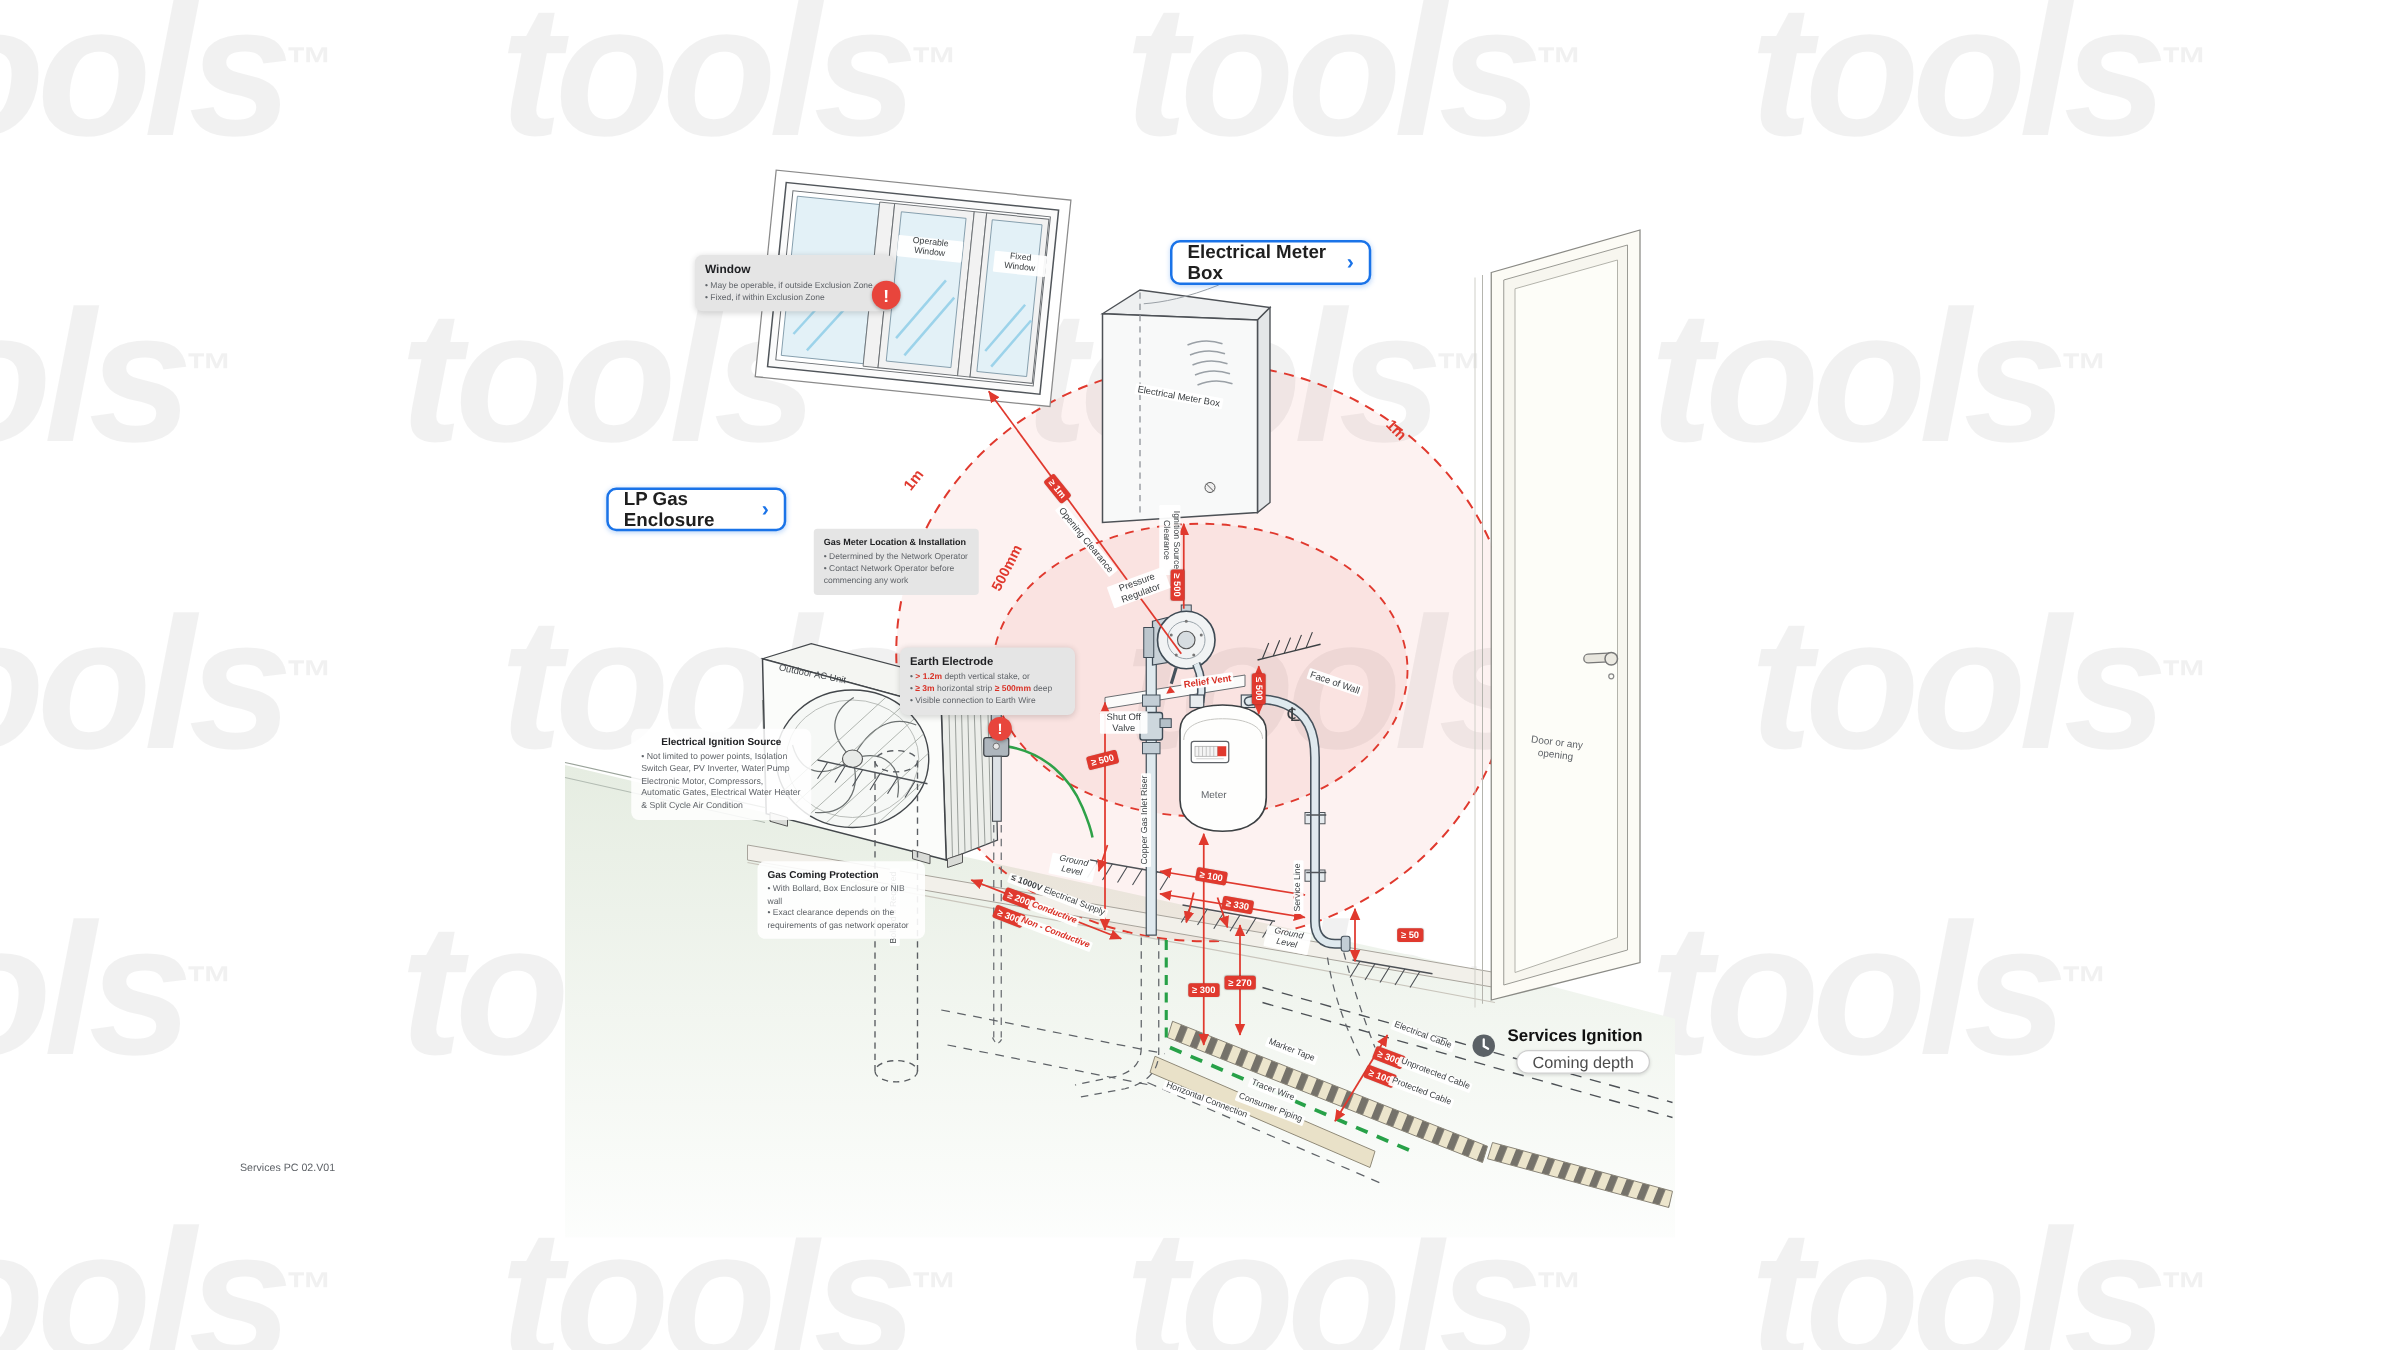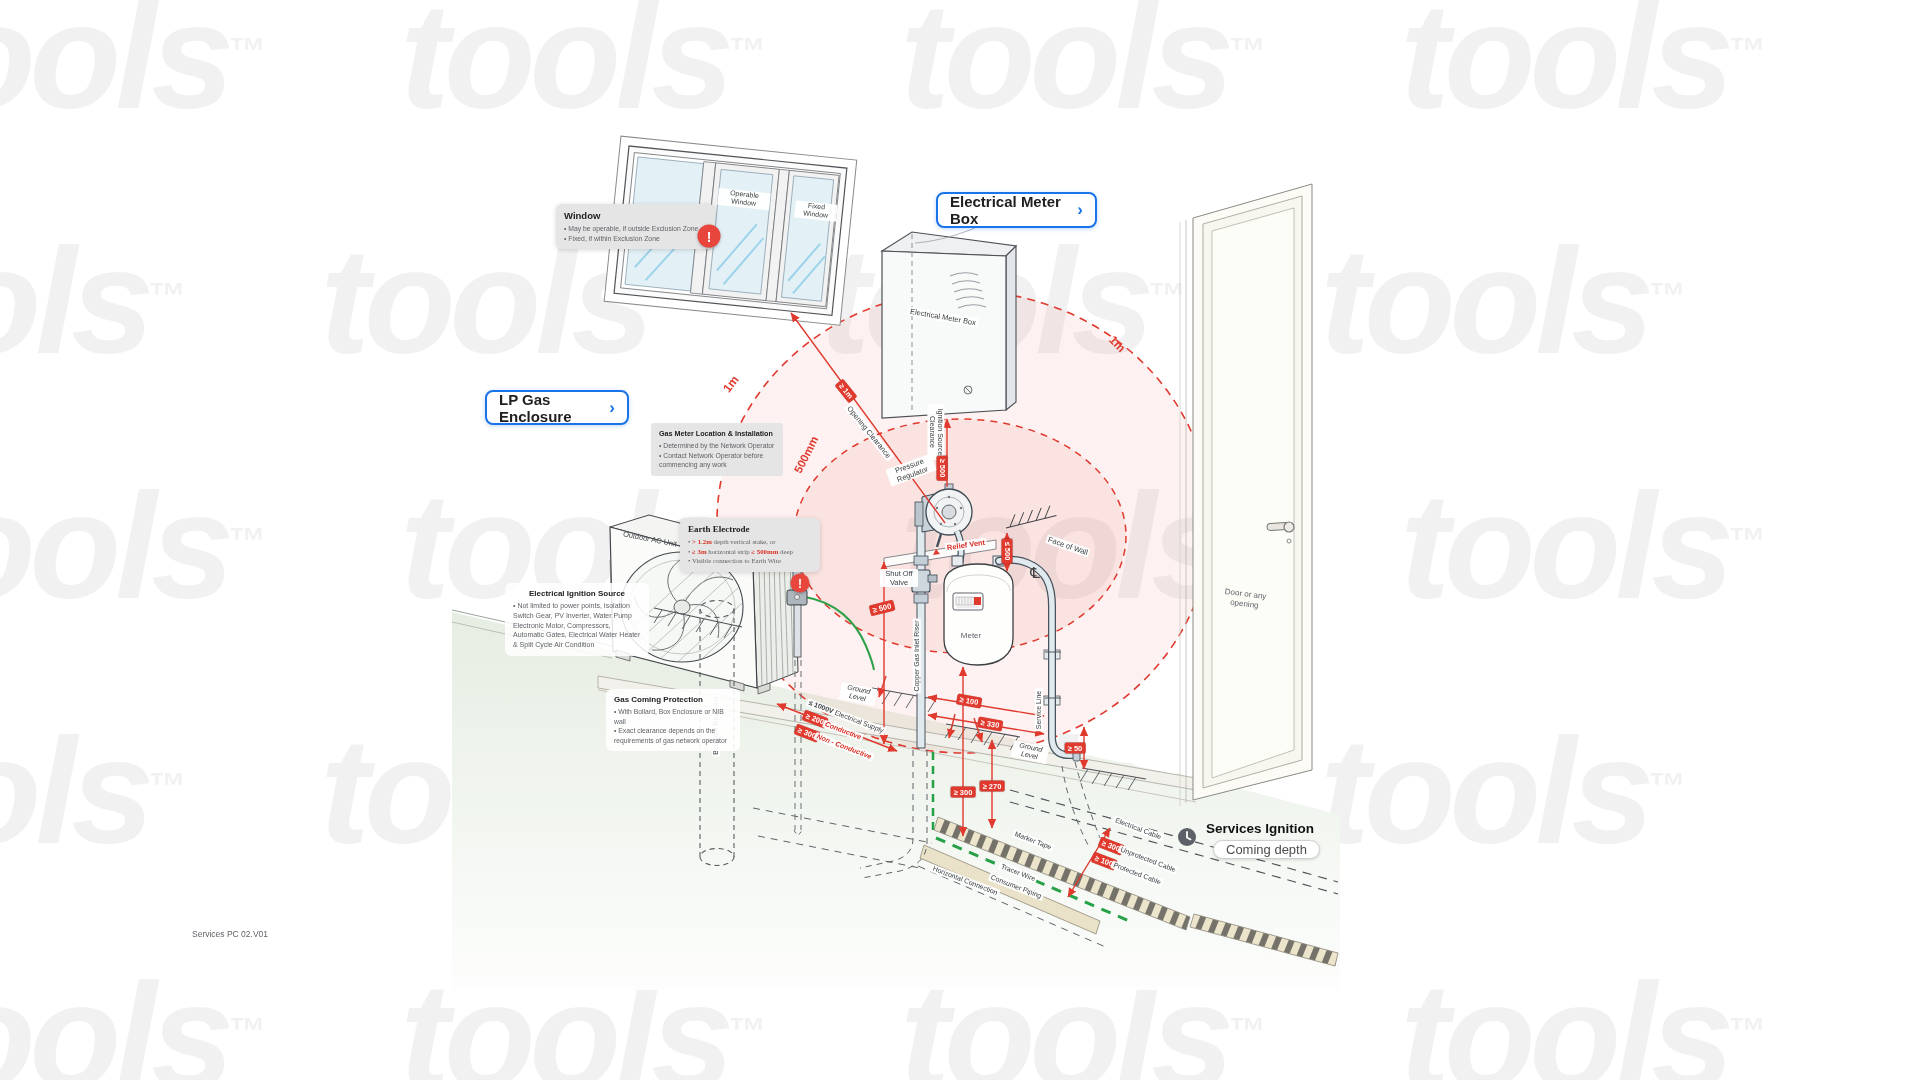--- a/index.html
+++ b/index.html
@@ -308,21 +308,21 @@
   <div class="callout" style="left:556px;top:204px;width:143px;">
     <h4 style="font-size:9.5px;">Window</h4>
     <div class="blt">May be operable, if outside Exclusion Zone</div>
     <div class="blt">Fixed, if within Exclusion Zone</div>
   </div>
   <div class="callout" style="left:651px;top:423px;width:116px;box-shadow:none;border-radius:3px;">
     <h4 style="font-size:7.2px;white-space:nowrap;">Gas Meter Location &amp; Installation</h4>
     <div class="blt">Determined by the Network Operator</div>
     <div class="blt w">Contact Network Operator before commencing any work</div>
   </div>
-  <div class="callout" style="left:680px;top:518px;width:124px;font-family:Liberation Serif, serif;">
+  <div class="callout" style="left:720px;top:518px;width:124px;">
     <h4 style="font-size:9px;">Earth Electrode</h4>
     <div class="blt"><span class="redtxt">&gt; 1.2m</span><span> depth vertical stake, or</span></div>
     <div class="blt"><span class="redtxt">≥ 3m</span><span> horizontal strip </span><span class="redtxt">≥ 500mm</span><span> deep</span></div>
     <div class="blt">Visible connection to Earth Wire</div>
   </div>
   <div class="callout" style="left:505px;top:583px;width:128px;box-shadow:none;background:rgba(255,255,255,.85);">
     <h4 style="font-size:8px;margin-left:16px;">Electrical Ignition Source</h4>
     <div class="blt w" style="font-size:7px;">Not limited to power points, Isolation Switch Gear, PV Inverter, Water Pump Electronic Motor, Compressors, Automatic Gates, Electrical Water Heater &amp; Split Cycle Air Condition</div>
   </div>
   <div class="callout" style="left:606px;top:689px;width:118px;box-shadow:none;background:rgba(255,255,255,.9);">
@@ -356,21 +356,21 @@
   <span class="abs nobg" style="left:971px;top:636px;font-size:8px;color:#5f6368;">Meter</span>
   <span class="abs strip" style="left:917px;top:656px;--r:-90deg;font-size:7px;">Copper Gas Inlet Riser</span>
   <span class="abs badge" style="left:882px;top:608px;--r:-14deg;">≥ 500</span>
   <span class="abs strip" style="left:1039px;top:710px;--r:-90deg;font-size:7px;">Service Line</span>
 
   <span class="abs strip it wrap" style="left:858px;top:694px;--r:12deg;width:32px;font-size:7px;">Ground Level</span>
   <span class="abs strip it wrap" style="left:1030px;top:752px;--r:12deg;width:32px;font-size:7px;">Ground Level</span>
 
   <span class="abs badge" style="left:969px;top:701px;--r:10deg;">≥ 100</span>
   <span class="abs badge" style="left:990px;top:724px;--r:10deg;">≥ 330</span>
-  <span class="abs badge" style="left:1075px;top:748px;">≥ 50</span>
+  <span class="abs badge" style="left:1128px;top:748px;">≥ 50</span>
   <span class="abs badge" style="left:963px;top:792px;">≥ 300</span>
   <span class="abs badge" style="left:992px;top:786px;">≥ 270</span>
 
   <span class="abs strip" style="left:846px;top:717px;--r:21deg;font-size:7px;"><b>≤ 1000V</b>&nbsp;<span>Electrical Supply</span></span>
   <span class="abs badge" style="left:815px;top:719px;--r:21deg;">≥ 200</span>
   <span class="abs strip redtxt it" style="left:843px;top:731px;--r:21deg;font-size:7px;">Conductive</span>
   <span class="abs badge" style="left:807px;top:733px;--r:21deg;">≥ 300</span>
   <span class="abs strip redtxt it" style="left:844px;top:747px;--r:21deg;font-size:7px;">Non - Conductive</span>
 
   <span class="abs strip" style="left:1033px;top:841px;--r:21deg;font-size:7px;">Marker Tape</span>

